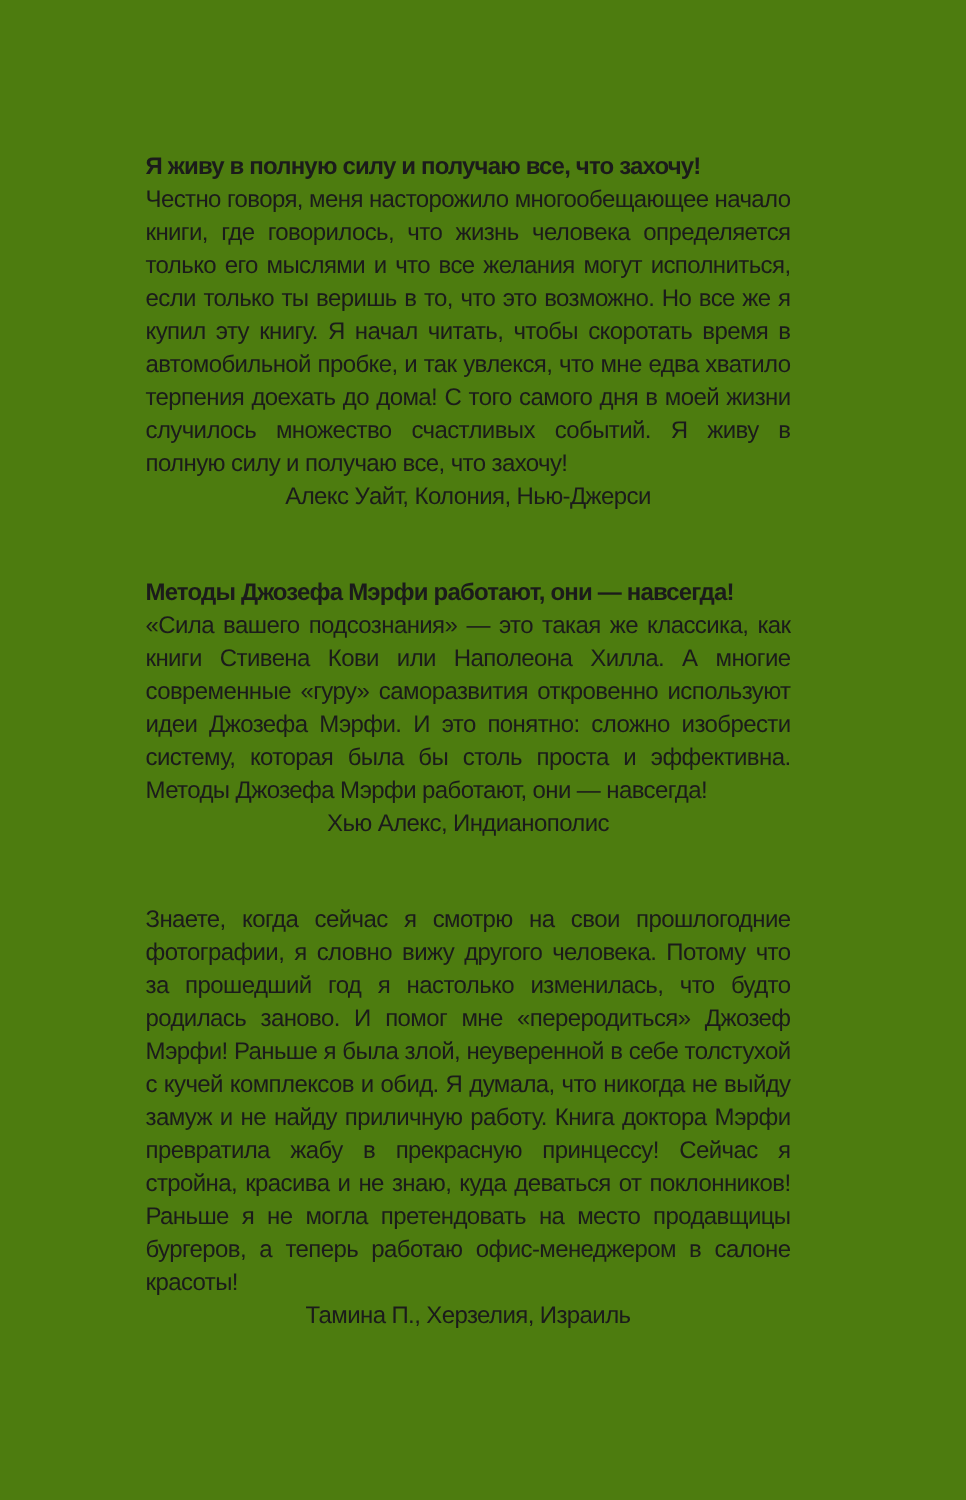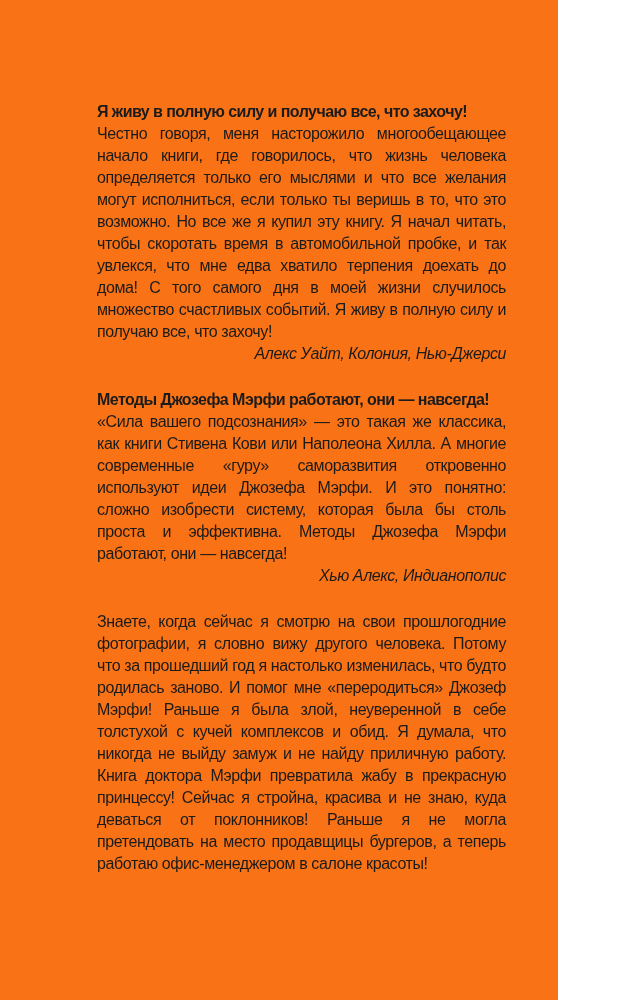--- a/index.html
+++ b/index.html
@@ -2,51 +2,50 @@
 <html lang="ru"><head>
 <meta charset="utf-8">
 <style>
   html, body {
     margin: 0;
     padding: 0;
     background: #ffffff;
   }
   .book-page {
     position: relative;
-    width: 558px;
+    width: 644px;
     height: 1000px;
     box-sizing: border-box;
-    background: #f97316;
+    background: #4d7c0f;
     color: #1b1b1b;
-    padding: 101px 52px 0 97px;
+    padding: 101px 117px 0 97px;
     font-family: "Liberation Sans", "DejaVu Sans", sans-serif;
     font-size: 16px;
     line-height: 22px;
     letter-spacing: -0.4px;
     overflow: hidden;
   }
   .testimonial { margin: 0; }
-  .testimonial + .testimonial { margin-top: 24px; }
+  .testimonial + .testimonial { margin-top: 42px; }
   .testimonial-heading {
     margin: 0;
     font-size: 16px;
     font-weight: bold;
     letter-spacing: -0.55px;
     white-space: nowrap;
   }
   .testimonial-body {
     margin: 0;
     text-align: justify;
     hyphens: auto;
     -webkit-hyphens: auto;
   }
   .testimonial-attribution {
     margin: 0;
-    text-align: right;
-    font-style: italic;
+    text-align: center;
   }
 </style>
 </head>
 <body>
 
 <div class="book-page">
 
   <section class="testimonial">
     <h2 class="testimonial-heading">Я живу в полную силу и получаю все, что захочу!</h2>
     <p class="testimonial-body">Честно говоря, меня насторожило многообещающее начало книги, где говорилось, что жизнь человека определяется только его мыслями и что все желания могут исполниться, если только ты веришь в то, что это возможно. Но все же я купил эту книгу. Я начал читать, чтобы скоротать время в автомобильной пробке, и так увлекся, что мне едва хватило терпения доехать до дома! С того самого дня в моей жизни случилось множество счастливых событий. Я живу в полную силу и получаю все, что захочу!</p>
@@ -54,15 +53,16 @@
   </section>
 
   <section class="testimonial">
     <h2 class="testimonial-heading">Методы Джозефа Мэрфи работают, они — навсегда!</h2>
     <p class="testimonial-body">«Сила вашего подсознания» — это такая же классика, как книги Стивена Кови или Наполеона Хилла. А многие современные «гуру» саморазвития откровенно используют идеи Джозефа Мэрфи. И это понятно: сложно изобрести систему, которая была бы столь проста и эффективна. Методы Джозефа Мэрфи работают, они — навсегда!</p>
     <p class="testimonial-attribution">Хью Алекс, Индианополис</p>
   </section>
 
   <section class="testimonial">
     <p class="testimonial-body">Знаете, когда сейчас я смотрю на свои прошлогодние фотографии, я словно вижу другого человека. Потому что за прошедший год я настолько изменилась, что будто родилась заново. И помог мне «переродиться» Джозеф Мэрфи! Раньше я была злой, неуверенной в себе толстухой с кучей комплексов и обид. Я думала, что никогда не выйду замуж и не найду приличную работу. Книга доктора Мэрфи превратила жабу в прекрасную принцессу! Сейчас я стройна, красива и не знаю, куда деваться от поклонников! Раньше я не могла претендовать на место продавщицы бургеров, а теперь работаю офис-менеджером в салоне красоты!</p>
+    <p class="testimonial-attribution">Тамина П., Херзелия, Израиль</p>
   </section>
 
 </div>
 
 </body></html>

